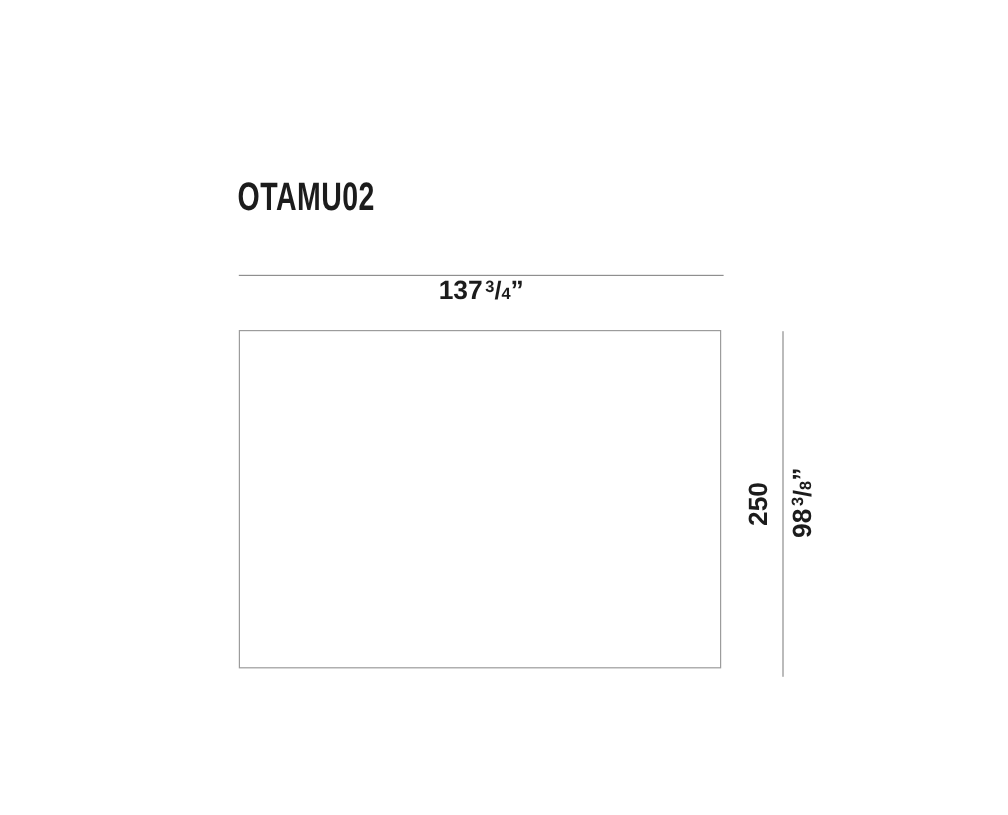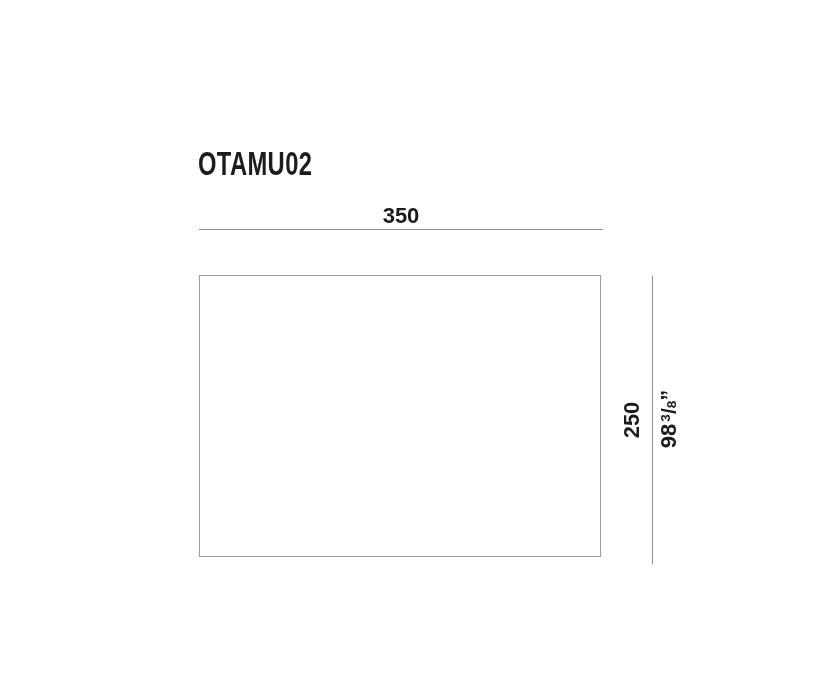--- a/index.html
+++ b/index.html
@@ -96,24 +96,24 @@
     vertical-align: baseline;
   }
 </style>
 </head>
 <body>
 
 <div class="canvas">
 
   <div class="title">OTAMU02</div>
 
-  <div class="dim-label w-cm">350</div>
 
   <div class="w-line"></div>
 
+  <div class="dim-label w-in"><span>137</span><span class="frac-num">3</span><span class="frac-slash">/</span><span class="frac-den">4</span><span>”</span></div>
 
   <div class="outline-rect"></div>
 
   <div class="h-line"></div>
 
   <div class="dim-label h-cm">250</div>
 
   <div class="dim-label h-in"><span>98</span><span class="frac-num">3</span><span class="frac-slash">/</span><span class="frac-den">8</span><span>”</span></div>
 
 </div>

